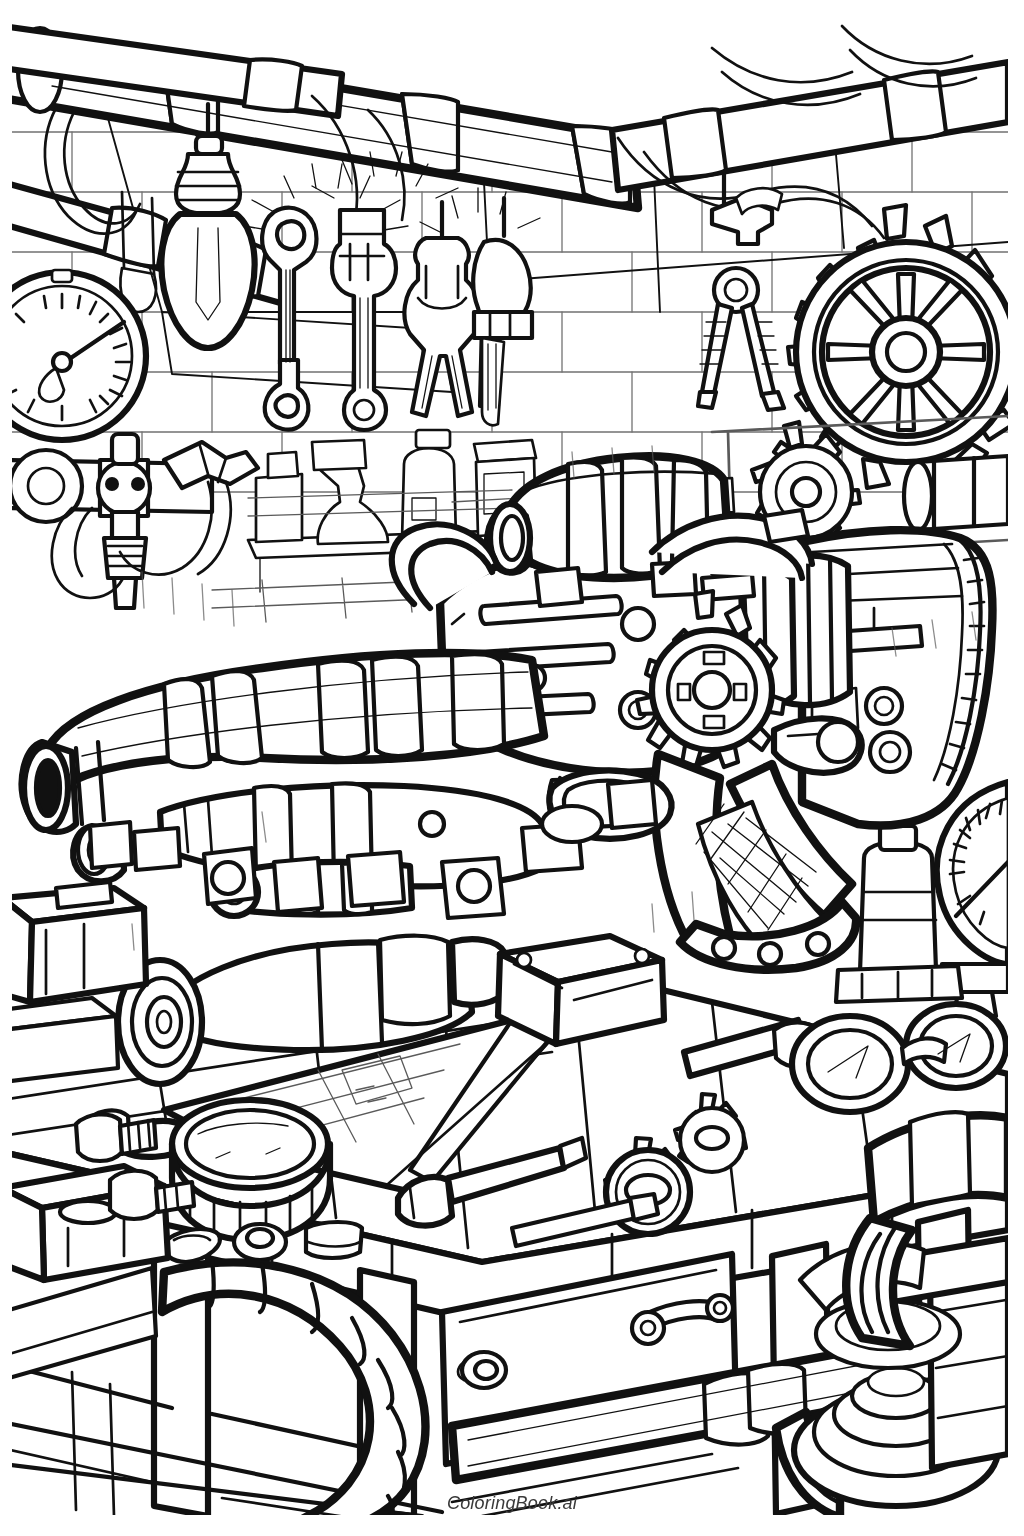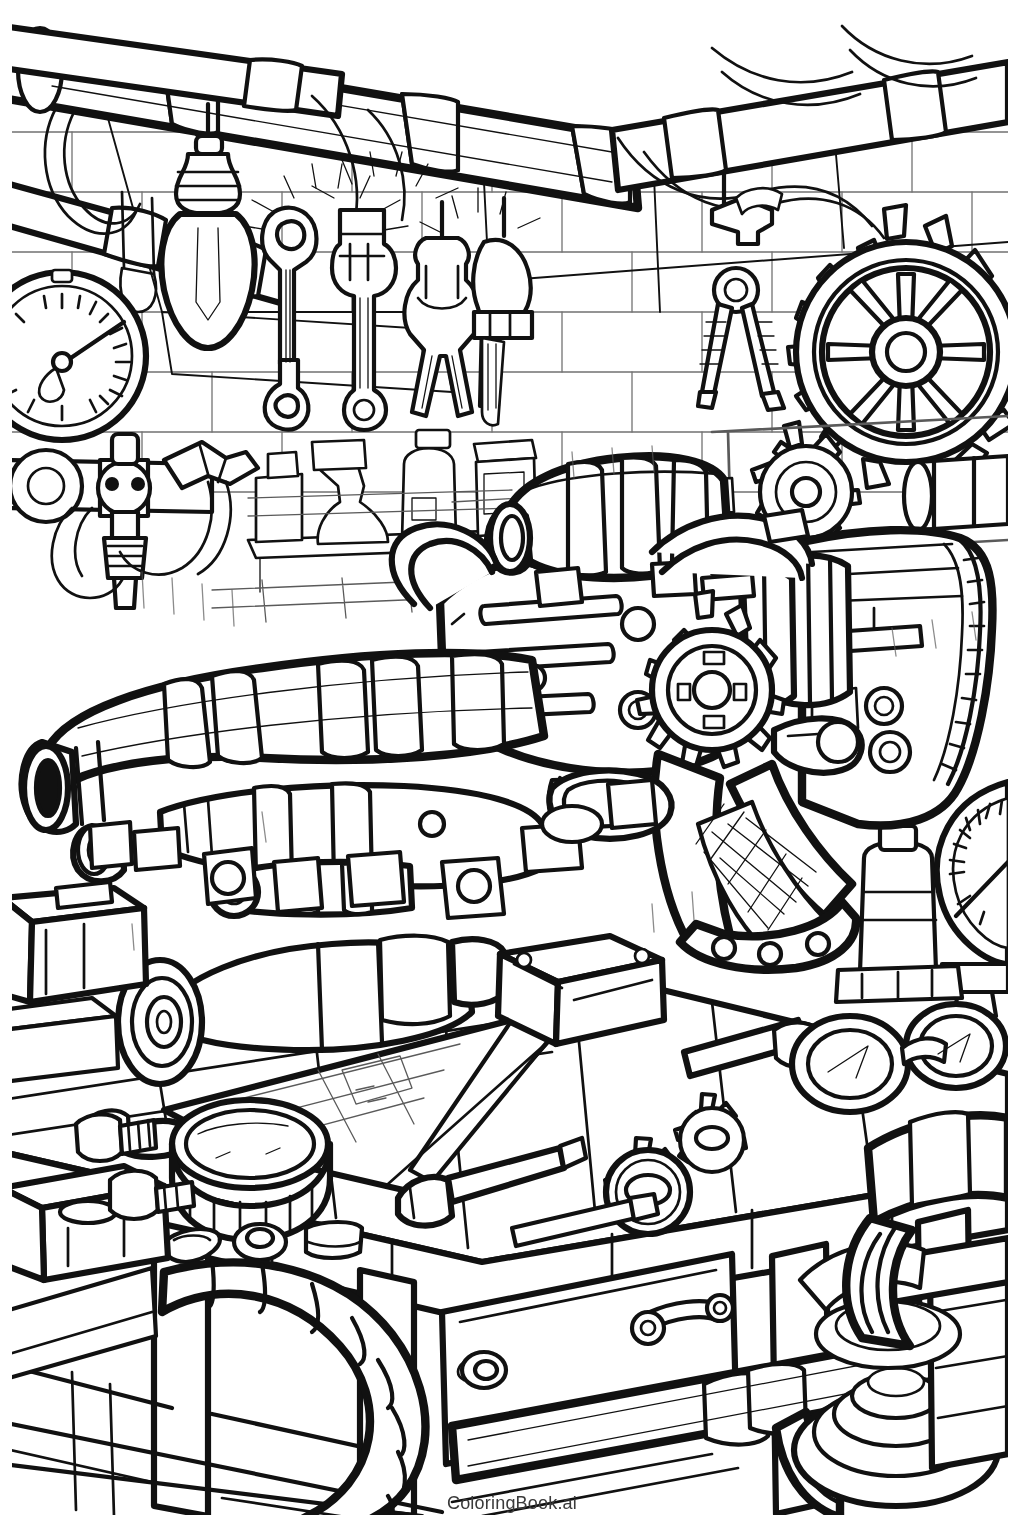--- a/index.html
+++ b/index.html
@@ -1,19 +1,19 @@
 <!DOCTYPE html>
 <html><head>
 <meta charset="utf-8">
 <title>Coloring Book Page</title>
 <style>
   html,body{margin:0;padding:0;background:#ffffff;}
   body{width:1024px;height:1536px;overflow:hidden;
        font-family:"Liberation Sans","DejaVu Sans",sans-serif;}
-  #page{position:relative;width:1024px;height:1536px;background:#fff;}
+  #page{position:relative;width:1024px;height:1536px;background:#fff;font-style:italic;}
   #art-frame{position:absolute;left:12px;top:12px;width:996px;height:1503px;
              background:#fff;overflow:hidden;}
   #art-frame svg{display:block;width:100%;height:100%;}
   #watermark{position:absolute;left:0;top:1493px;width:1024px;text-align:center;
              font-size:18px;letter-spacing:.2px;color:#3a3a3a;
              font-family:"Liberation Sans","DejaVu Sans",sans-serif;}
   .ln{fill:none;stroke:#111111;stroke-linecap:round;stroke-linejoin:round;}
   .w1{stroke-width:1.3;}
   .w15{stroke-width:1.9;}
   .w2{stroke-width:2.7;}

